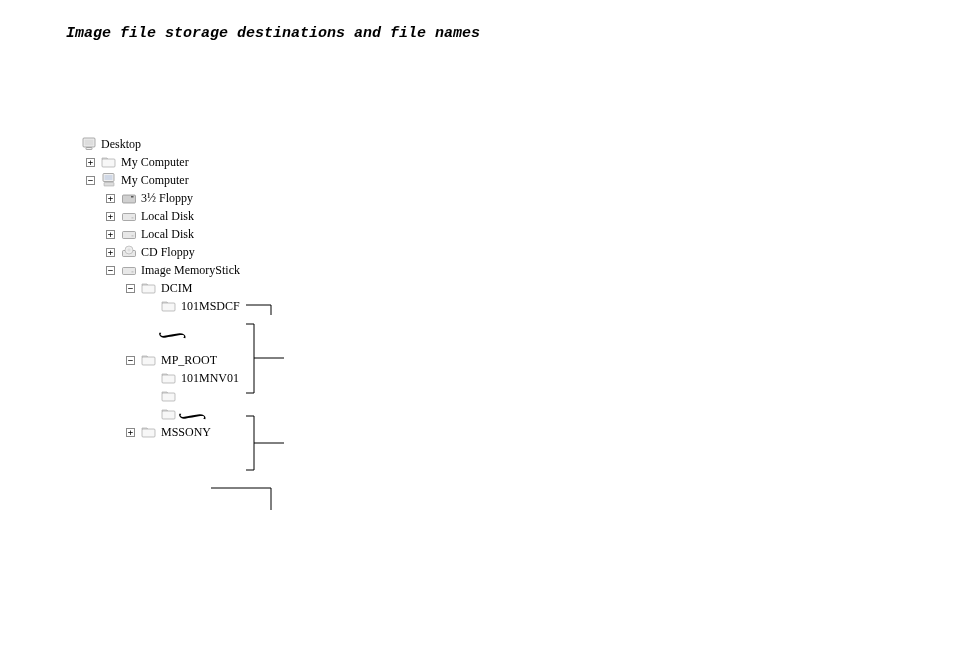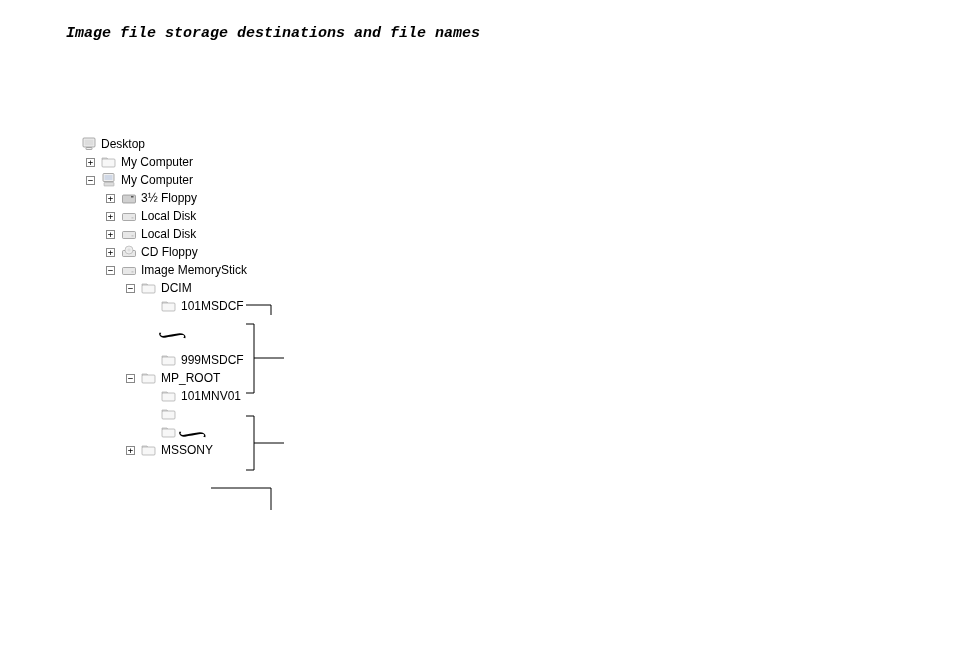--- a/index.html
+++ b/index.html
@@ -62,20 +62,21 @@
   }
   .icon {
     width: 16px;
     height: 16px;
     display:inline-block;
     margin-right: 4px;
     vertical-align: middle;
   }
   .label {
     white-space: nowrap;
+    font-family: Liberation Serif, serif;
   }
   .sline {
     font-family: "Times New Roman", serif;
     font-size: 26px;
     line-height: 10px;
     display:inline-block;
     transform: translateY(2px) rotate(80deg);
     margin-left: 10px;
   }
   
@@ -241,31 +242,20 @@
     </span>
     <span class="label">101MSDCF</span>
   </div>
 
   <div class="row" style="height:36px;">
     <span class="indent w80"></span>
     <span class="toggle-spacer"></span>
     <span class="sline">∫</span>
   </div>
 
-  <div class="row">
-    <span class="indent w80"></span>
-    <span class="toggle-spacer"></span>
-    <span class="icon icon-folder">
-      <svg viewBox="0 0 16 16">
-          <path class="tab" d="M1 4h5l1 1.5H1z"></path>
-          <rect class="body" x="1" y="5" width="13" height="8" rx="1"></rect>
-        </svg>
-    </span>
-    <span class="label">999MSDCF</span>
-  </div>
 
   <div class="row">
     <span class="indent w60"></span>
     <span class="toggle">−</span>
     <span class="icon icon-folder">
       <svg viewBox="0 0 16 16">
           <path class="tab" d="M1 4h5l1 1.5H1z"></path>
           <rect class="body" x="1" y="5" width="13" height="8" rx="1"></rect>
         </svg>
     </span>

